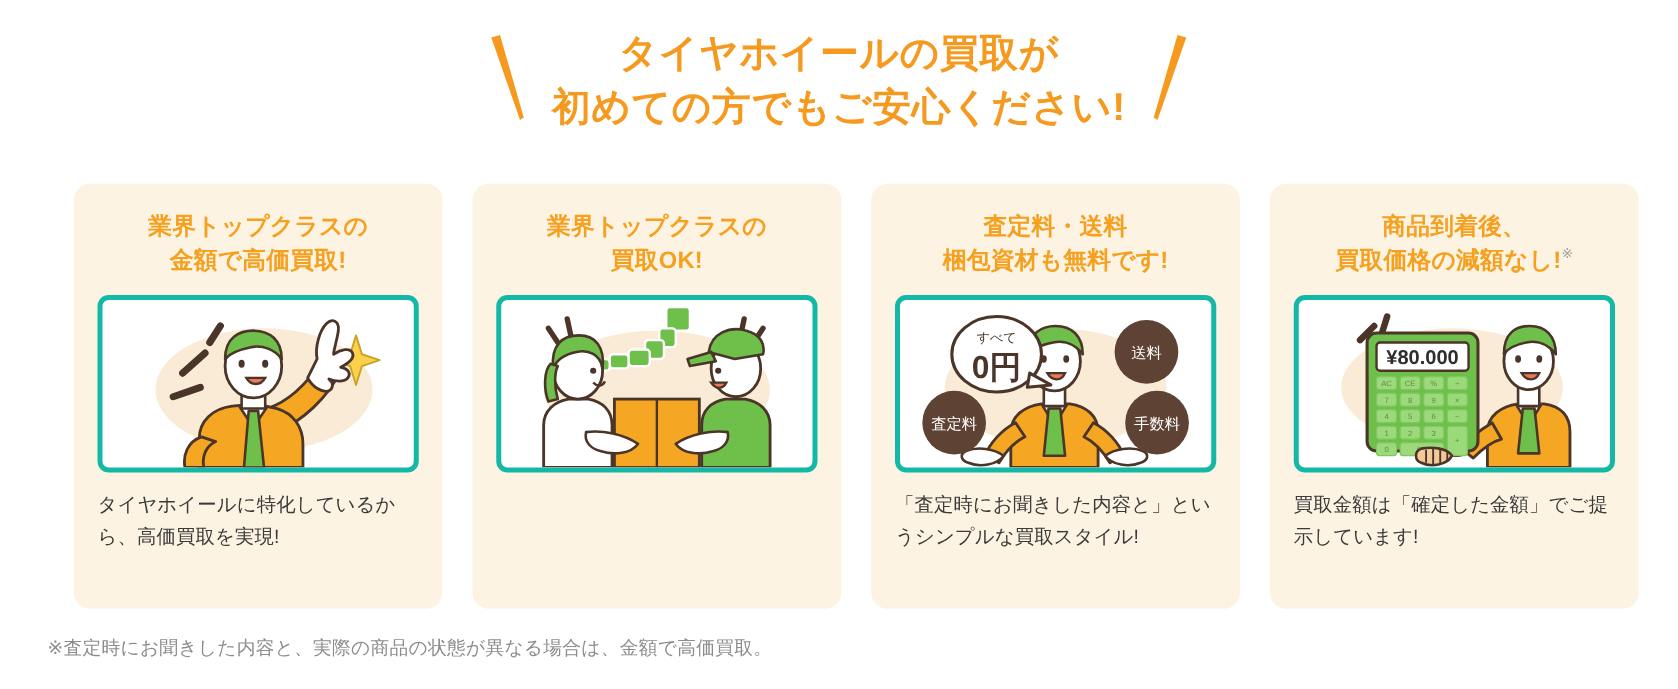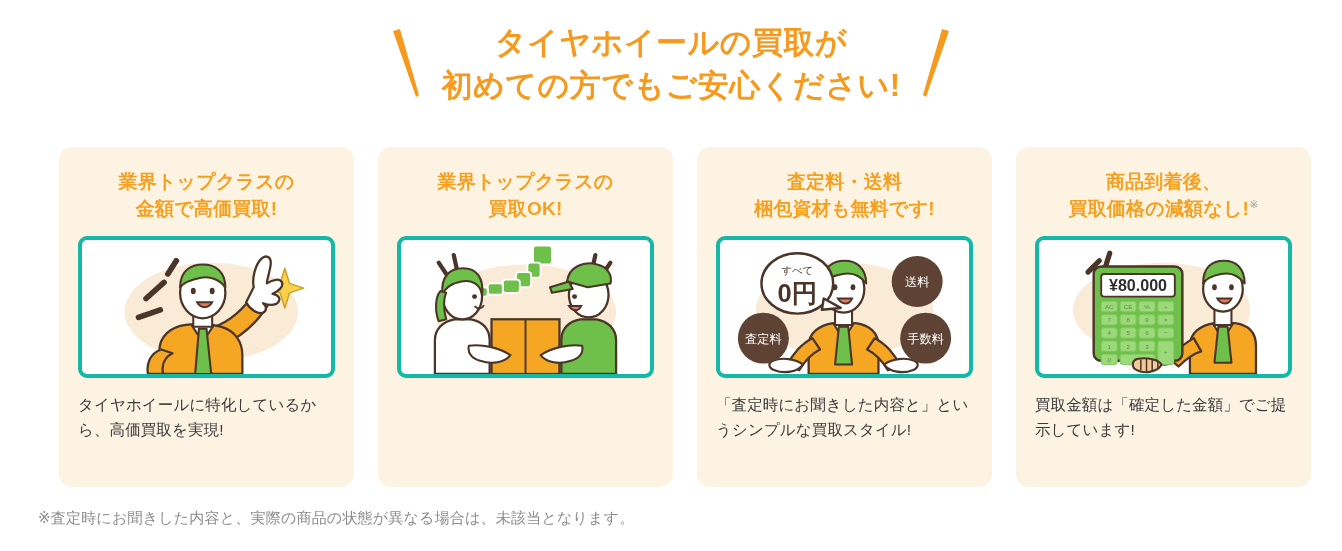--- a/index.html
+++ b/index.html
@@ -320,15 +320,15 @@
             <line x1="108" y1="126" x2="108" y2="139"></line>
               <line x1="114" y1="128" x2="114" y2="137"></line>
           </g>
         </svg>
       </div>
       <p class="card-body">買取金額は「確定した金額」でご提示しています!</p>
     </div>
 
   </div>
 
-  <p class="footnote">※査定時にお聞きした内容と、実際の商品の状態が異なる場合は、未該当となります。</p>
+  <p class="footnote">※査定時にお聞きした内容と、実際の商品の状態が異なる場合は、金額で高価買取。</p>
 
 </div>
 
 </body></html>

